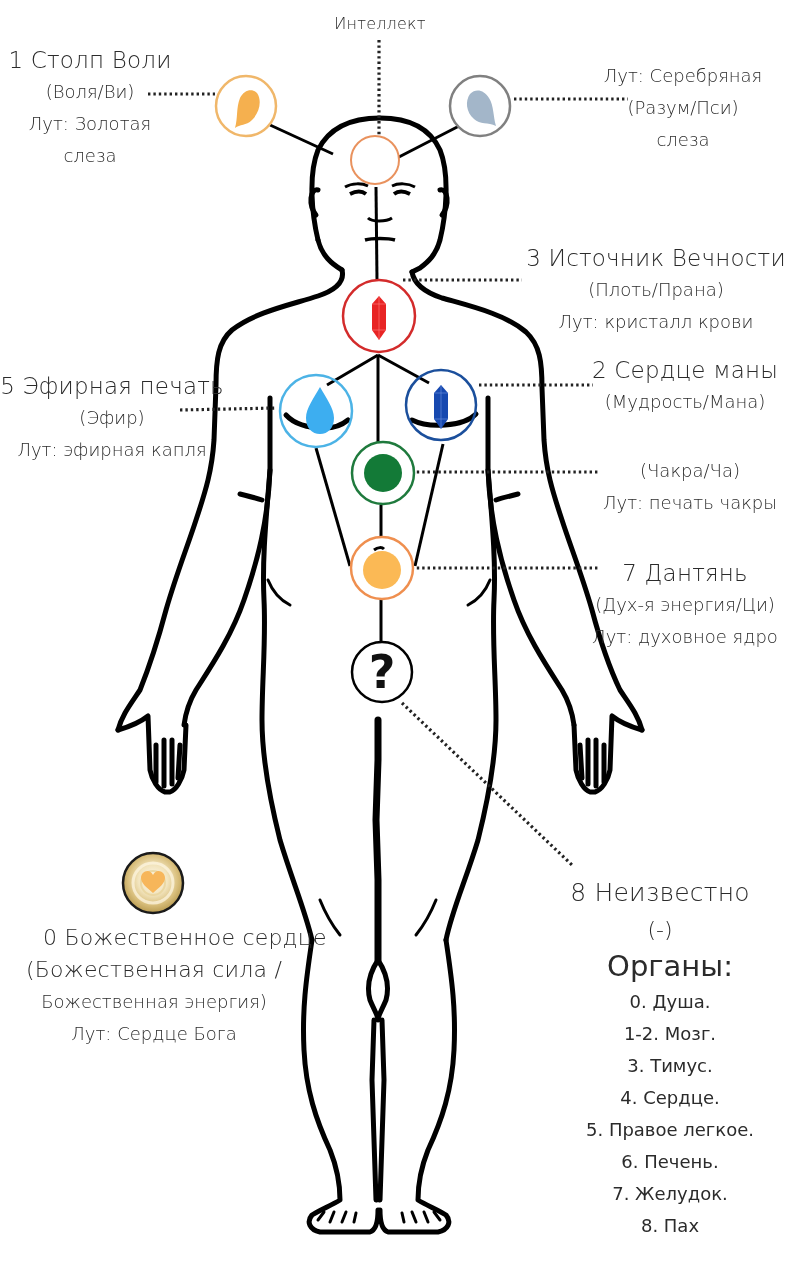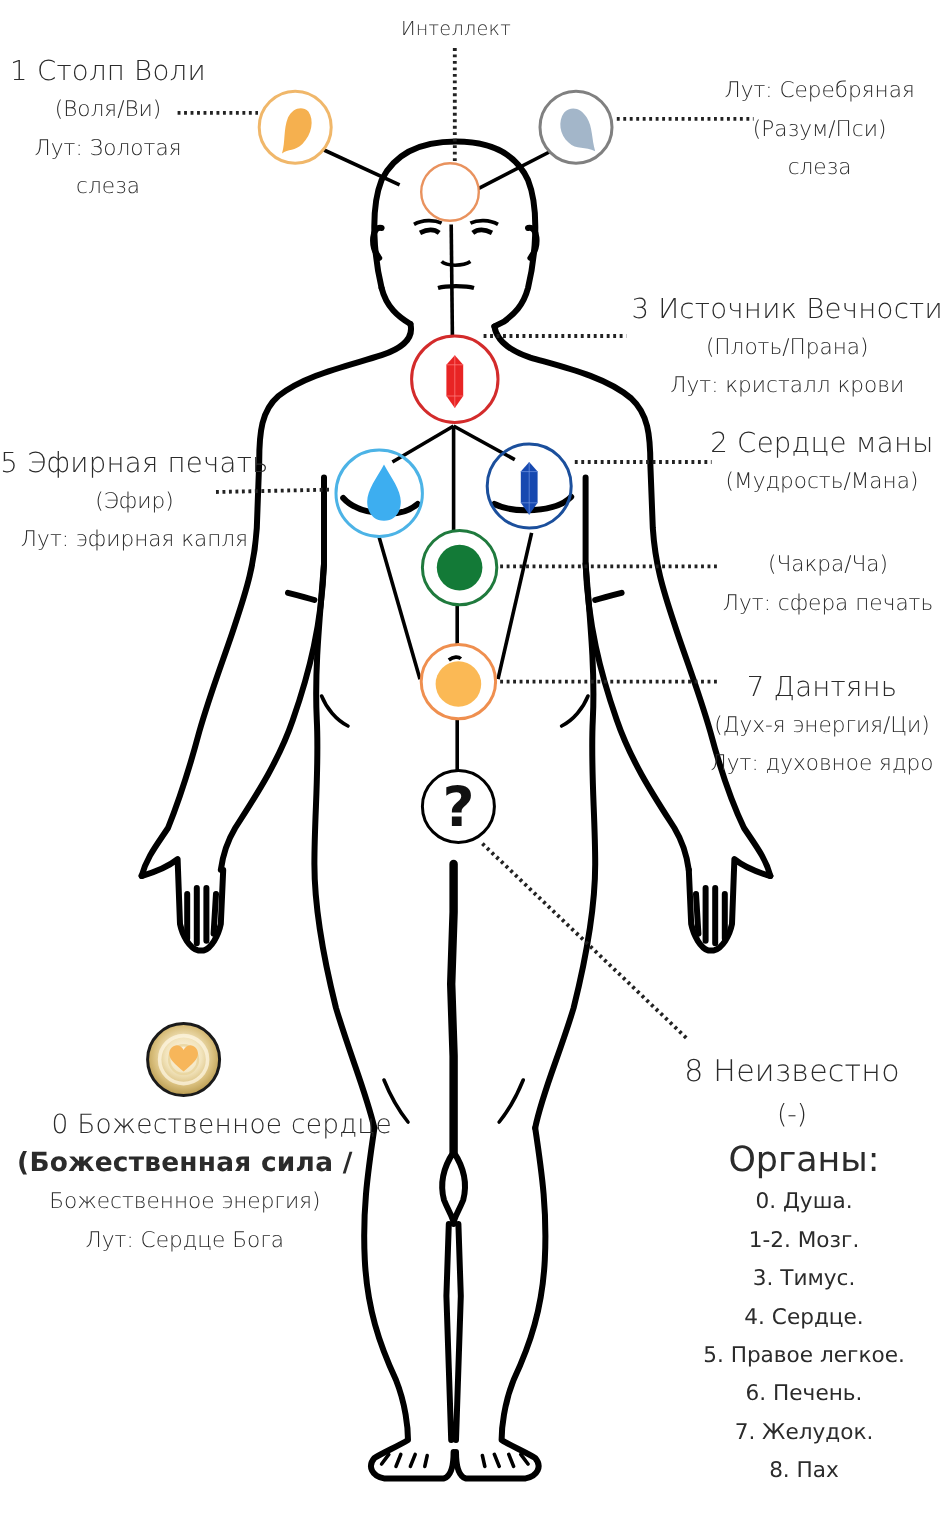--- a/index.html
+++ b/index.html
@@ -197,38 +197,38 @@
 </div>
 
 <div class="lbl" style="left:-8px; top:370px; width:240px;">
   <span class="t">5 Эфирная печать</span>
   <span class="s">(Эфир)</span>
   <span class="s">Лут: эфирная капля</span>
 </div>
 
 <div class="lbl" style="left:590px; top:455px; width:200px;">
   <span class="s">(Чакра/Ча)</span>
-  <span class="s">Лут: сфера печать</span>
+  <span class="s">Лут: печать чакры</span>
 </div>
 
 <div class="lbl" style="left:578px; top:557px; width:214px;">
   <span class="t">7 Дантянь</span>
   <span class="s">(Дух-я энергия/Ци)</span>
   <span class="s">Лут: духовное ядро</span>
 </div>
 
 <div class="lbl" style="left:560px; top:852px; width:200px;">
   <span class="t" style="font-size:25px;line-height:36px;margin-top:23px;">8 Неизвестно</span>
   <span class="s big" style="line-height:38px;">(-)</span>
 </div>
 
 <div class="lbl" style="left:0px; top:922px; width:308px;">
   <span class="t" style="font-size:22px;margin-left:43px;">0 Божественное сердце</span>
-  <span class="t" style="font-size:22px;font-weight:bold;">(Божественная сила /</span>
-  <span class="s">Божественное энергия)</span>
+  <span class="t" style="font-size:22px;">(Божественная сила /</span>
+  <span class="s">Божественная энергия)</span>
   <span class="s">Лут: Сердце Бога</span>
 </div>
 
 <div class="organs">
   <span class="h">Органы:</span>
   <span class="li">0. Душа.</span>
   <span class="li">1-2. Мозг.</span>
   <span class="li">3. Тимус.</span>
   <span class="li">4. Сердце.</span>
   <span class="li">5. Правое легкое.</span>

